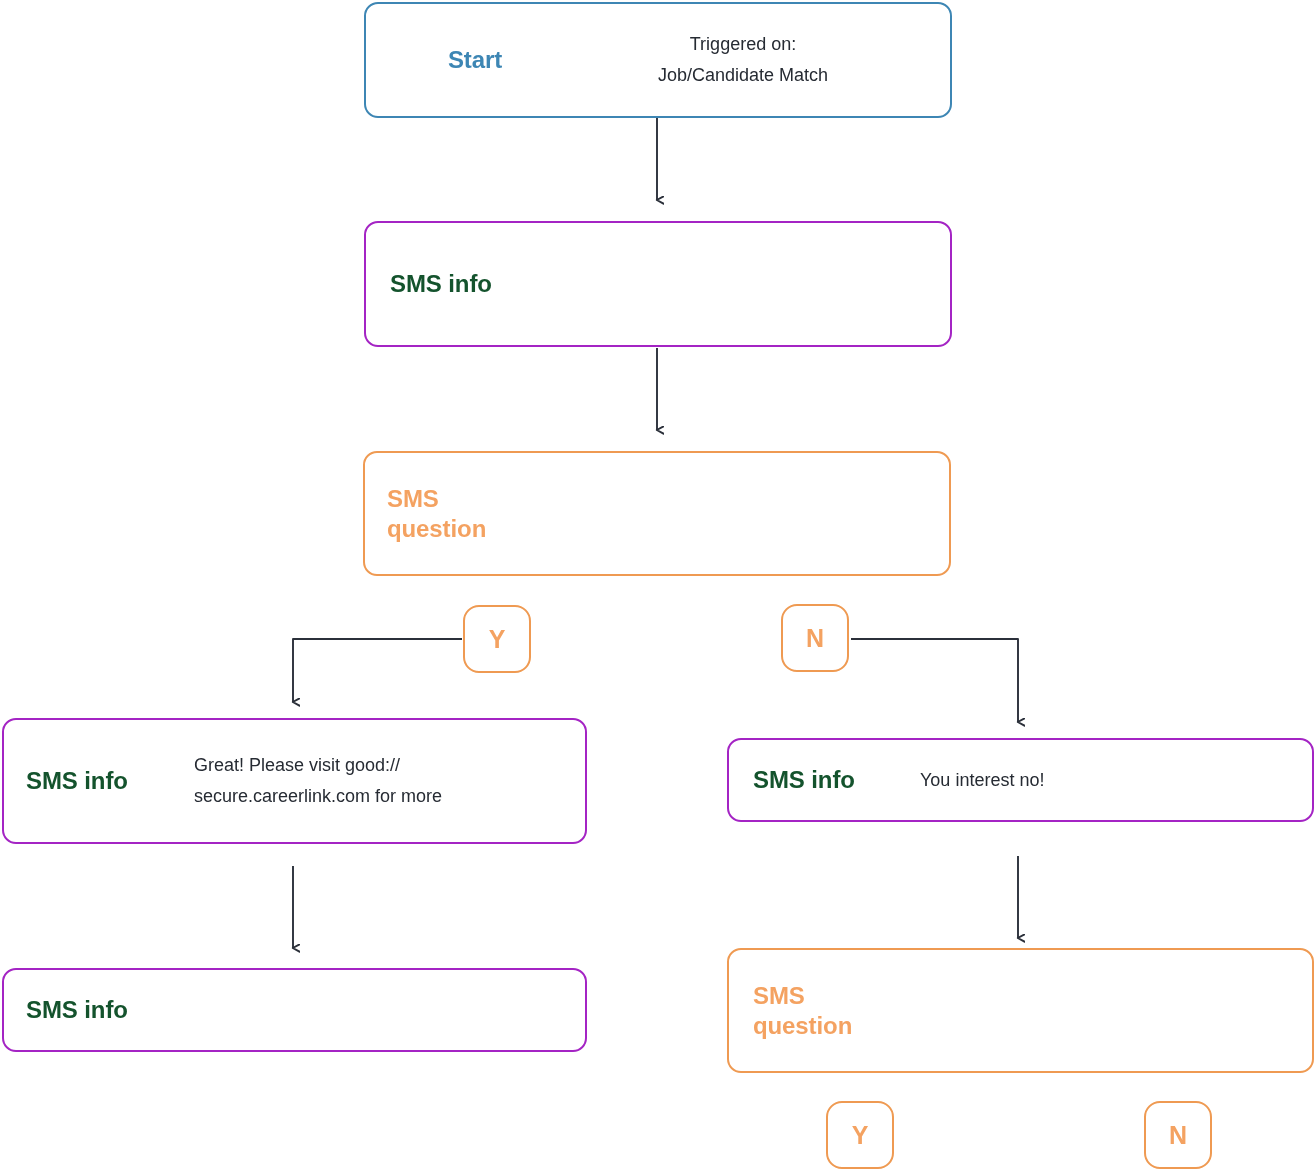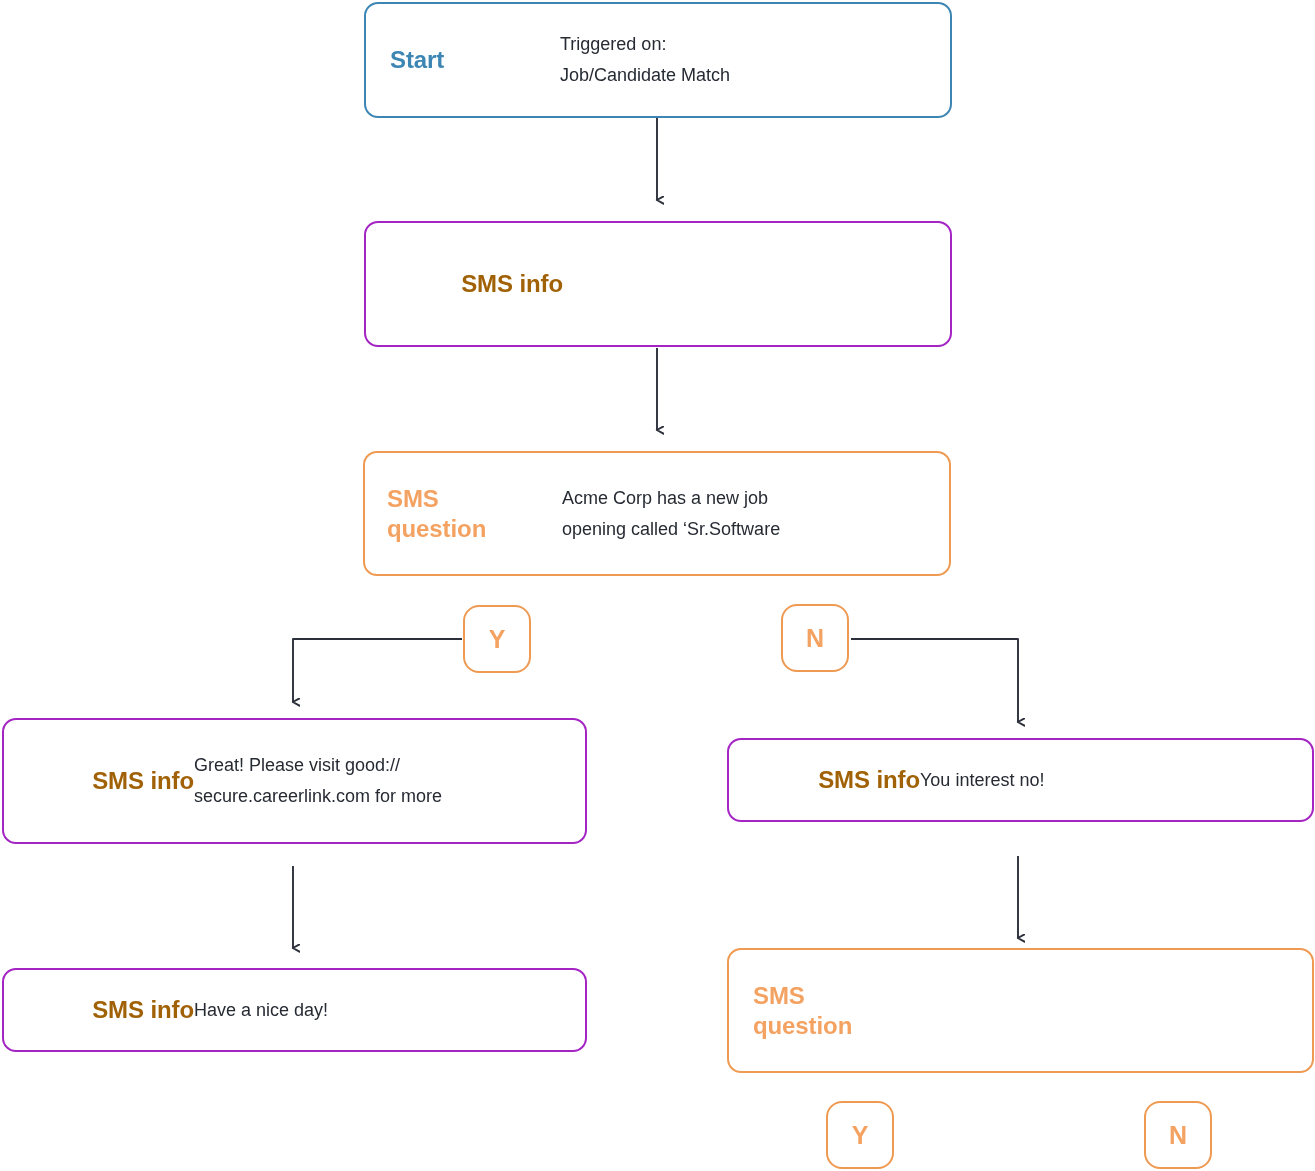--- a/index.html
+++ b/index.html
@@ -42,21 +42,21 @@
     font-size: 18px;
     line-height: 1.72;
     color: #262b33;
     white-space: pre-line;
   }
 
   
   .v-start  { border-color: #3d86b4; }
   .v-start  .tag { color: #3d86b4; }
   .v-info   { border-color: #a424c4; }
-  .v-info   .tag { color: #a16207; text-align: right; }
+  .v-info   .tag { color: #14532d; }
   .v-question { border-color: #ef9a52; }
   .v-question .tag { color: #f4a261; }
 
   
   .badge {
     position: absolute;
     box-sizing: border-box;
     width: 68px;
     height: 68px;
     border: 2px solid #ef9a52;
@@ -98,55 +98,52 @@
 
     <path d="M462,639 L293,639 L293,702" stroke="#2b303a" stroke-width="1.9" fill="none" stroke-linejoin="round" marker-end="url(#arrowhead)"></path>
 
     <path d="M851,639 L1018,639 L1018,722" stroke="#2b303a" stroke-width="1.9" fill="none" stroke-linejoin="round" marker-end="url(#arrowhead)"></path>
 
     <path d="M293,866 L293,948" stroke="#2b303a" stroke-width="1.9" fill="none" marker-end="url(#arrowhead)"></path>
 
     <path d="M1018,856 L1018,938" stroke="#2b303a" stroke-width="1.9" fill="none" marker-end="url(#arrowhead)"></path>
   </svg>
 
-  <div class="node v-start" style="left:364px; top:2px; width:588px; height:116px; padding:0 24px;">
+  <div class="node v-start" style="left:364px; top:2px; width:588px; height:116px; padding:0 24px;text-align:center;">
     <div class="tag" style="width:170px;">Start</div>
     <div class="msg">Triggered on:
 Job/Candidate Match</div>
   </div>
 
   <div class="node v-info" style="left:364px; top:221px; width:588px; height:126px; padding:0 24px;">
     <div class="tag" style="width:173px;">SMS info</div>
   </div>
 
   <div class="node v-question" style="left:363px; top:451px; width:588px; height:125px; padding:0 22px;">
     <div class="tag" style="width:175px;">SMS
 question</div>
-    <div class="msg">Acme Corp has a new job
-opening called ‘Sr.Software</div>
   </div>
 
   <div class="badge" style="left:463px; top:605px;">Y</div>
 
   <div class="badge" style="left:781px; top:604px;">N</div>
 
   <div class="node v-info" style="left:2px; top:718px; width:585px; height:126px; padding:0 22px;">
     <div class="tag" style="width:168px;">SMS info</div>
     <div class="msg">Great! Please visit good://
 secure.careerlink.com for more</div>
   </div>
 
   <div class="node v-info" style="left:727px; top:738px; width:587px; height:84px; padding:0 24px;">
     <div class="tag" style="width:167px;">SMS info</div>
     <div class="msg">You interest no!</div>
   </div>
 
   <div class="node v-info" style="left:2px; top:968px; width:585px; height:84px; padding:0 22px;">
     <div class="tag" style="width:168px;">SMS info</div>
-    <div class="msg">Have a nice day!</div>
   </div>
 
   <div class="node v-question" style="left:727px; top:948px; width:587px; height:125px; padding:0 24px;">
     <div class="tag" style="width:167px;">SMS
 question</div>
   </div>
 
   <div class="badge" style="left:826px; top:1101px;">Y</div>
 
   <div class="badge" style="left:1144px; top:1101px;">N</div>

